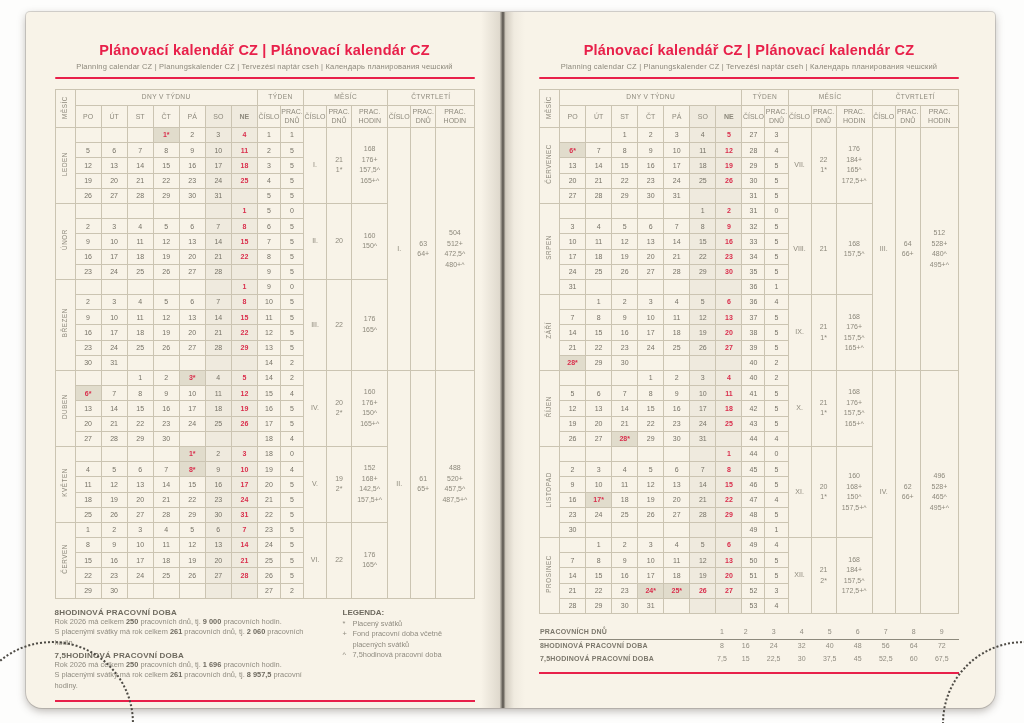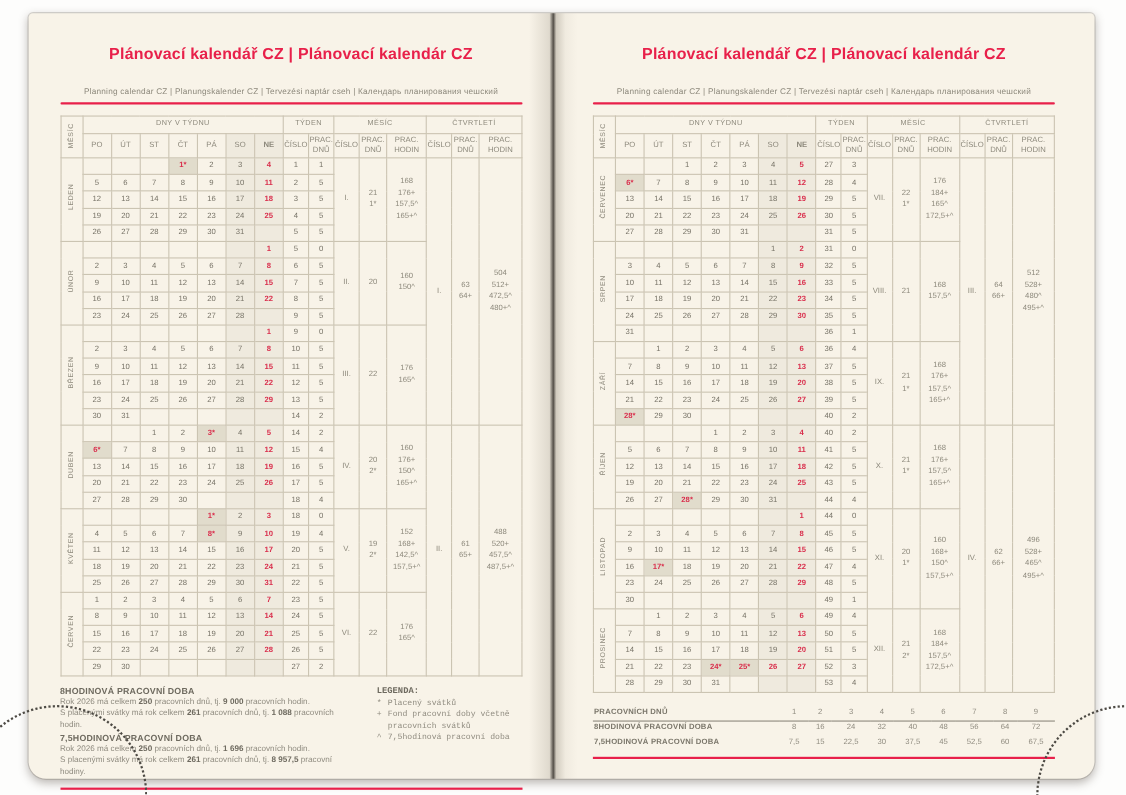--- a/index.html
+++ b/index.html
@@ -6,21 +6,21 @@
   .canvas{position:relative;width:1024px;height:723px;background:#fdfdfc;overflow:hidden;}
   .spread{position:absolute;left:26px;top:12px;width:969px;height:696px;background:#f8f3e8;
           border-radius:4px 4px 16px 16px;box-shadow:0 3px 9px rgba(60,50,40,.35),0 0 0 1px rgba(120,110,95,.25);}
   .gutter{position:absolute;left:455px;top:0;width:44px;height:100%;pointer-events:none;
           background:linear-gradient(90deg,rgba(110,100,85,0) 0%,rgba(110,100,85,.18) 42%,rgba(55,50,44,.85) 50%,rgba(110,100,85,.28) 56%,rgba(110,100,85,.06) 75%,rgba(110,100,85,0) 100%);}
   .page{position:absolute;top:0;height:100%;}
   .page.left{left:0;width:477px;}
   .page.right{left:477px;width:492px;}
   .page-inner{padding-top:30px;text-align:center;}
   .ptitle{font-size:14.5px;font-weight:bold;color:#e8204a;letter-spacing:.2px;}
-  .psub{font-size:7.5px;color:#8d897c;margin-top:20px;letter-spacing:.2px;}
+  .psub{font-size:7.5px;color:#8d897c;margin-top:4px;letter-spacing:.2px;}
   .rule{width:420px;height:2px;background:#e8204a;margin:6px auto 0;border-radius:1px;}
   .cal-wrap{width:420px;margin:10px auto 0;}
   table.cal{border-collapse:collapse;table-layout:fixed;width:420px;}
   .cal th,.cal td{border:1px solid #cbc4b2;padding:0;margin:0;line-height:1.05;
                   font-weight:normal;color:#767266;text-align:center;vertical-align:middle;overflow:hidden;}
   .cal thead tr.r1 th{height:15px;font-size:6.6px;color:#8d897c;letter-spacing:.4px;}
   .cal thead tr.r2 th{height:21px;font-size:7px;color:#8d897c;}
   .cal thead th.small2{font-size:5.8px;line-height:1.15;}
   .cal tbody td{height:14.2px;font-size:7px;}
   .rot{writing-mode:vertical-rl;transform:rotate(180deg);margin:0 auto;font-size:6.3px;color:#8d897c;letter-spacing:.6px;}
@@ -32,21 +32,21 @@
   td.hol{background:#e1dccc;color:#d92e4c;font-weight:bold;}
   td.redtxt{color:#d92e4c;font-weight:bold;}
   td.mline{font-size:6.8px;color:#8d897c;line-height:1.5;}
   
   .foot{width:420px;margin:9px auto 0;display:flex;text-align:left;}
   .fblocks{width:262px;}
   .fblock .ft{font-size:8px;font-weight:bold;color:#6e6a5f;letter-spacing:.2px;}
   .fblock .fl{font-size:7.4px;color:#908c80;line-height:1.4;}
   .fblock .fl b{color:#6e6a5f;}
   .fblock{margin-bottom:3px;}
-  .legend{margin-left:26px;width:132px;font-family:Liberation Mono, monospace;}
+  .legend{margin-left:26px;width:132px;}
   .legend .lt{font-size:8px;font-weight:bold;color:#6e6a5f;margin-bottom:2px;}
   .legend .li{font-size:7.4px;color:#908c80;line-height:1.4;display:flex;}
   .legend .sym{width:10px;flex:0 0 10px;}
   .brule{width:420px;height:2px;background:#e8204a;margin:6px auto 0;}
   
   .rfoot{width:420px;margin:12px auto 0;text-align:left;}
   table.mini{border-collapse:collapse;width:420px;}
   .mini td{font-size:7px;color:#908c80;text-align:center;height:11px;line-height:1.2;}
   .mini td.lbl{text-align:left;font-size:7px;font-weight:bold;color:#7b776b;letter-spacing:.2px;width:168px;}
   .mini tr.first td{border-bottom:1px solid #8d897c;}
@@ -484,37 +484,37 @@
                   <td>2</td>
                 </tr>
               </tbody>
             </table>
         </div>
         <div class="foot">
           <div class="fblocks" id="fblocks0">
               <div class="fblock">
                 <div class="ft">8HODINOVÁ PRACOVNÍ DOBA</div>
                 <div class="fl">Rok 2026 má celkem <b>250</b> pracovních dnů, tj. <b>9 000</b> pracovních hodin.</div>
-                <div class="fl">S placenými svátky má rok celkem <b>261</b> pracovních dnů, tj. <b>1 088</b> pracovních hodin.</div>
+                <div class="fl">S placenými svátky má rok celkem <b>261</b> pracovních dnů, tj. <b>2 060</b> pracovních hodin.</div>
               </div>
               <div class="fblock">
                 <div class="ft">7,5HODINOVÁ PRACOVNÍ DOBA</div>
                 <div class="fl">Rok 2026 má celkem <b>250</b> pracovních dnů, tj. <b>1 696</b> pracovních hodin.</div>
                 <div class="fl">S placenými svátky má rok celkem <b>261</b> pracovních dnů, tj. <b>8 957,5</b> pracovní hodiny.</div>
               </div>
             </div>
           <div class="legend" id="legend0">
               <div class="lt">LEGENDA:</div>
               <div class="li">
                 <span class="sym">*</span>
                 <span>Placený svátků</span>
               </div>
               <div class="li">
                 <span class="sym">+</span>
-                <span>Fond pracovní doby včetně pracovních svátků</span>
+                <span>Fond pracovní doba včetně placených svátků</span>
               </div>
               <div class="li">
                 <span class="sym">^</span>
                 <span>7,5hodinová pracovní doba</span>
               </div>
             </div>
         </div>
         <div class="brule"></div>
       </div>
     </div>

